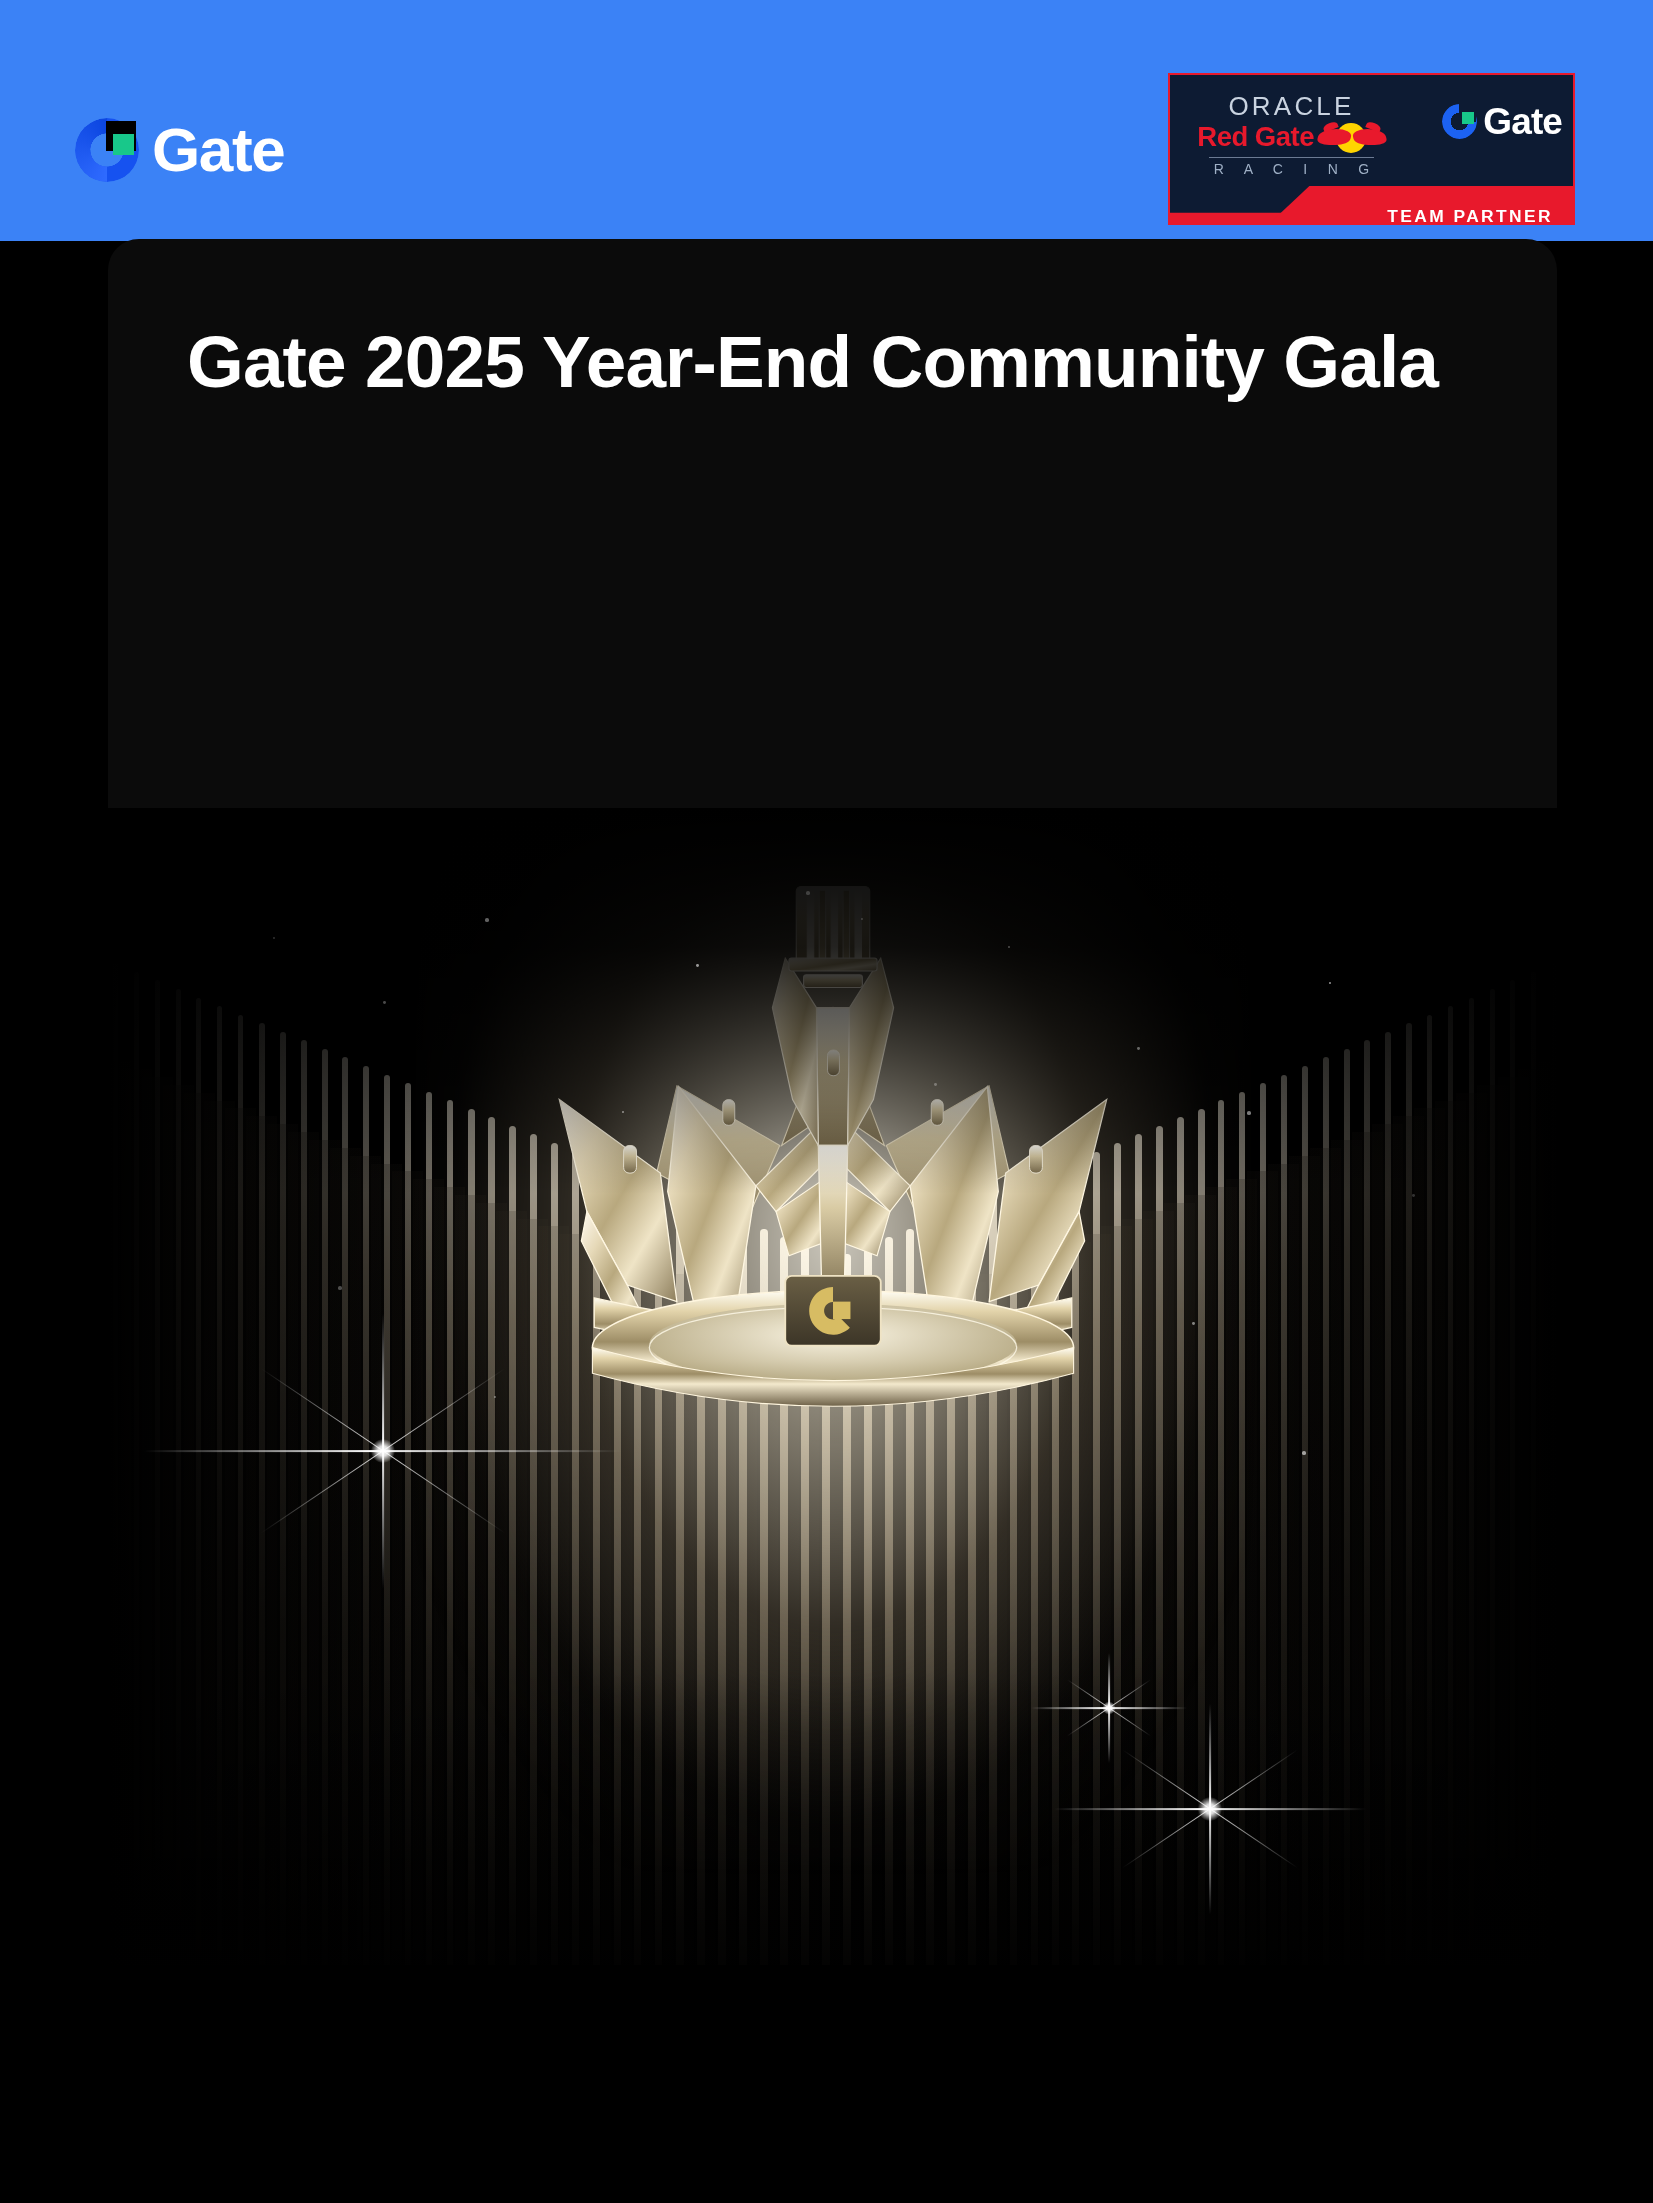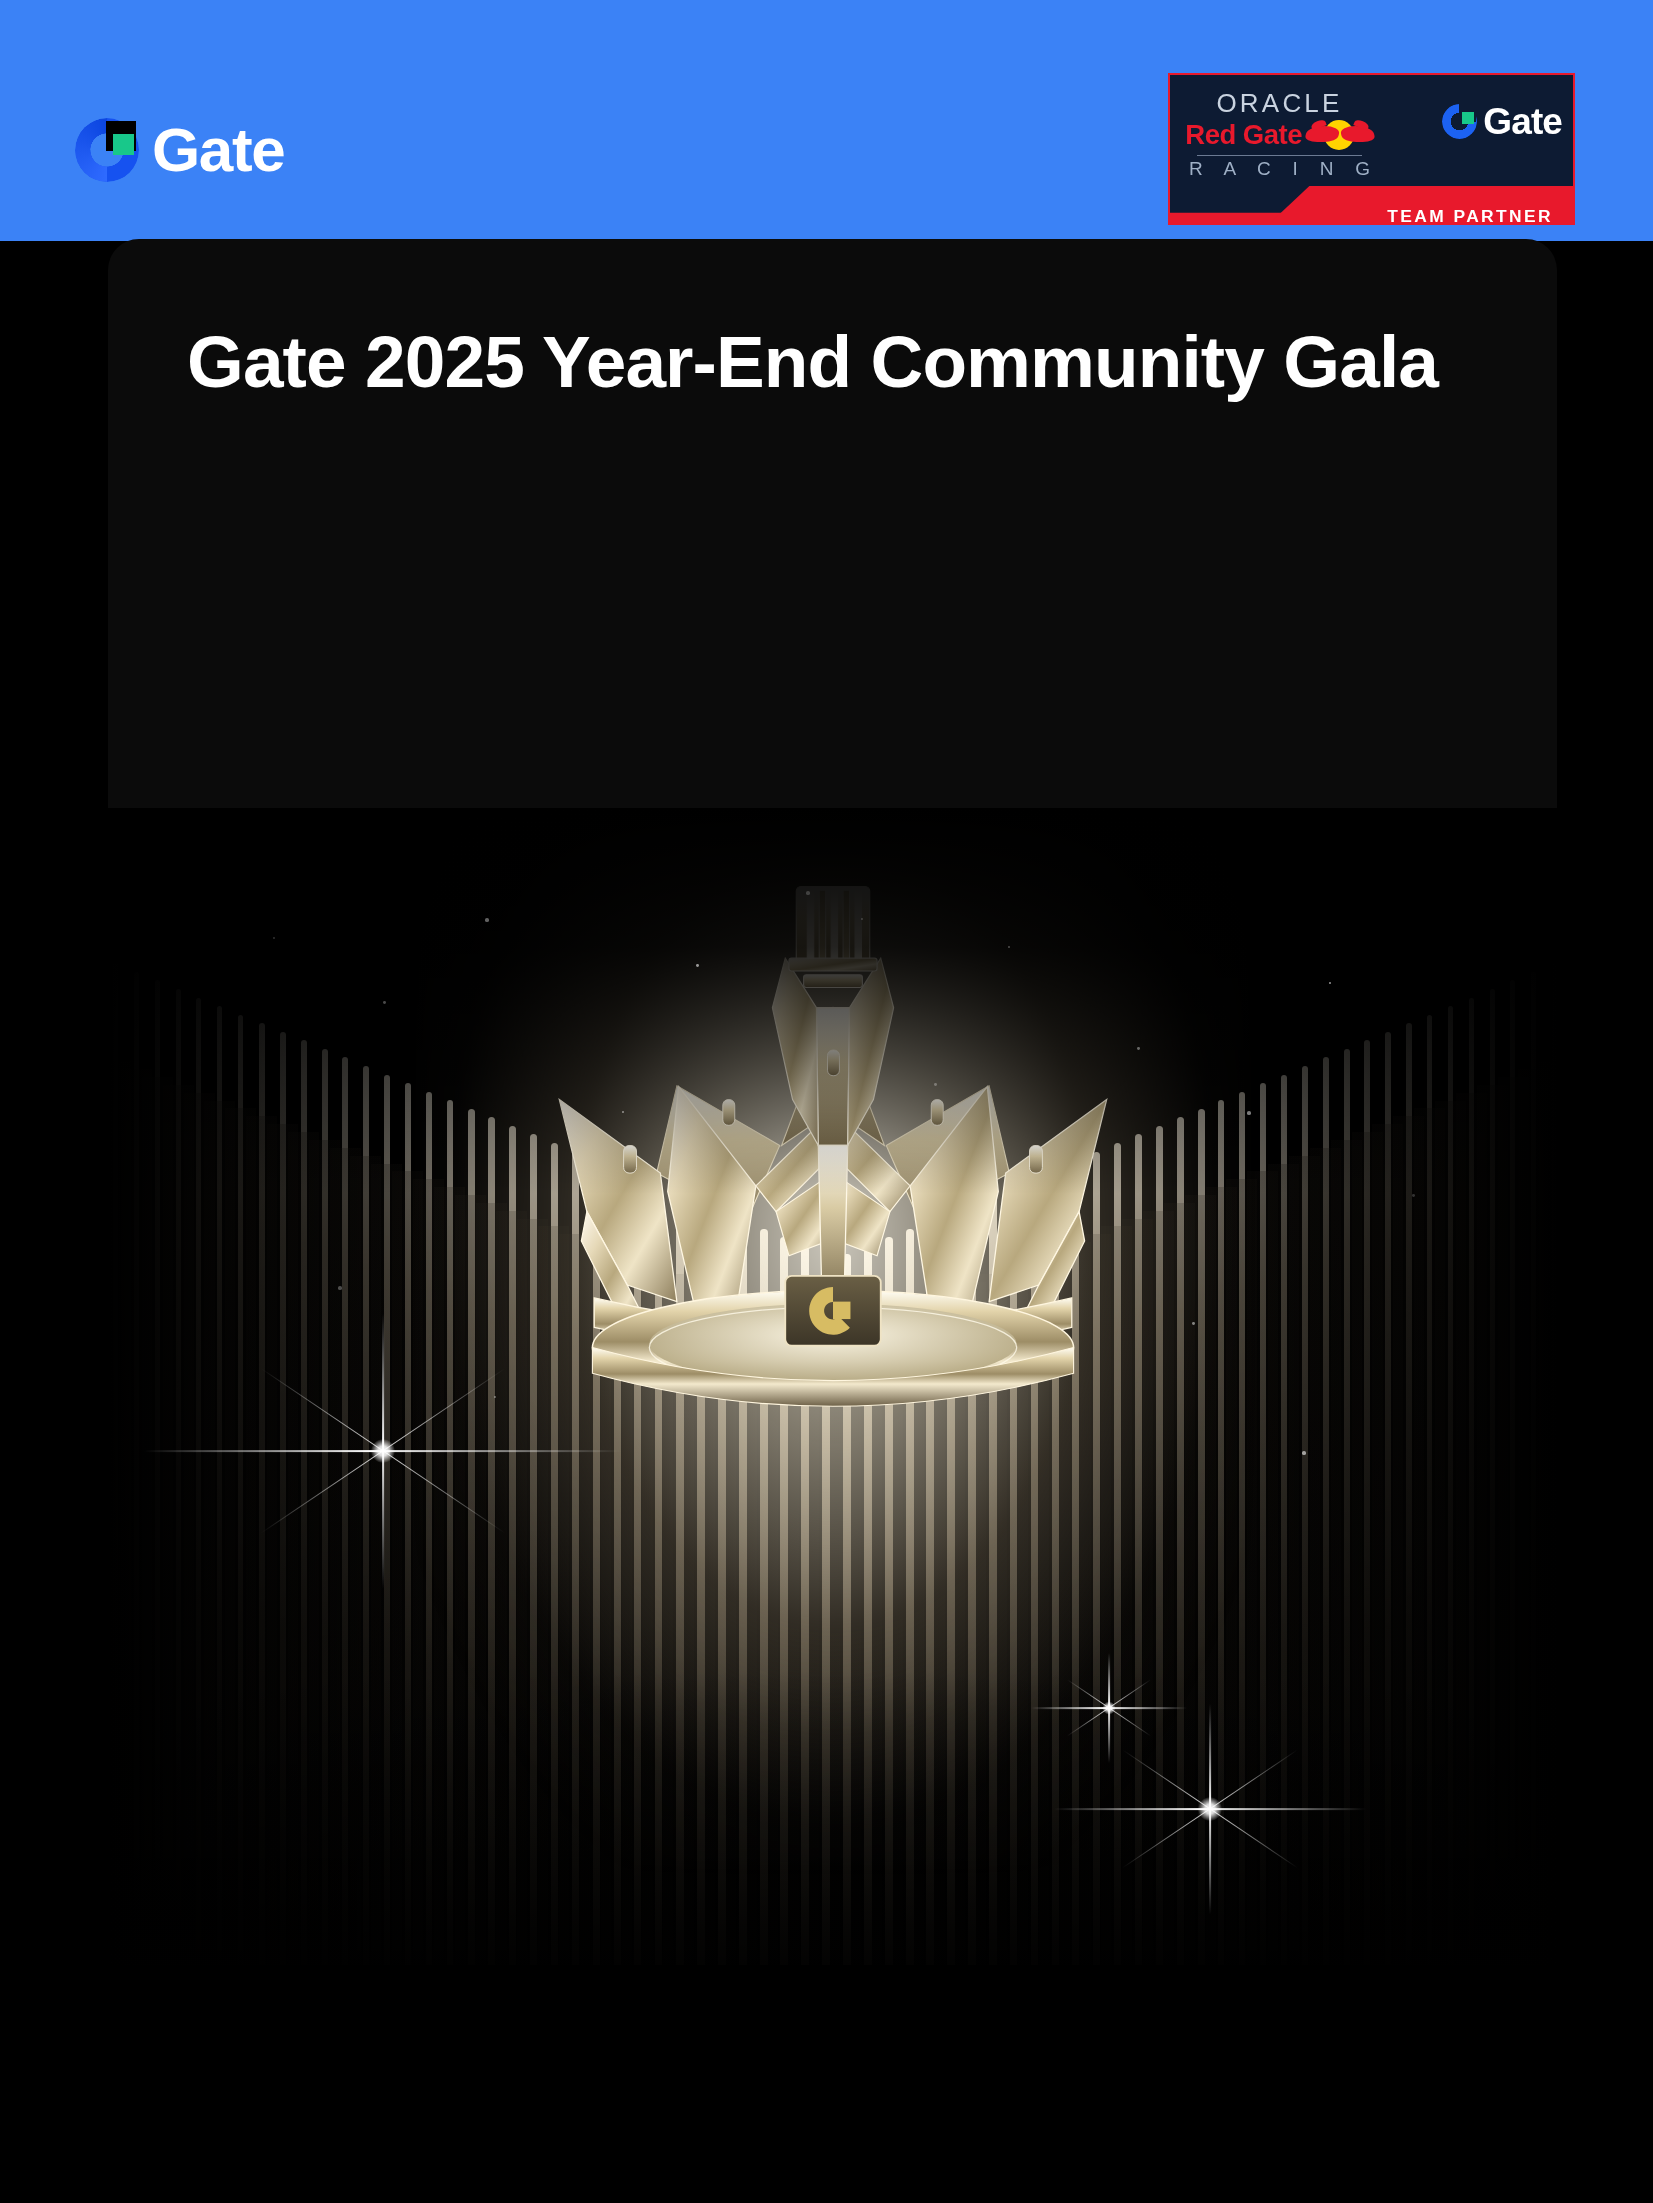--- a/index.html
+++ b/index.html
@@ -51,21 +51,21 @@
 
   
   .rbr-badge{
     position:absolute; right:79px; top:73px;
     width:407px; height:152px;
     background:#0d1b33;
     border:2.8px solid #e8192c;
     overflow:hidden;
   }
   .rbr-left{
-    position:absolute; left:0; top:0; width:219px; height:115px;
+    position:absolute; left:12px; top:0; width:219px; height:115px;
     display:flex; flex-direction:column; align-items:center; justify-content:center;
     padding-top:3.7px;
   }
   .rbr-oracle{
     color:#c9d3e0; font-size:26px; font-weight:400; letter-spacing:3.2px;
     line-height:1;
   }
   .rbr-mid{ display:flex; align-items:center; gap:3.7px; margin-top:2.8px; }
   .rbr-redbull{
     color:#e8192c; font-size:27.5px; font-weight:700; letter-spacing:-0.5px; line-height:1;
@@ -84,21 +84,21 @@
   .bull .h1,.bull .h2{
     position:absolute; top:1.8px; width:14.7px; height:7.3px; background:#e8192c;
     border-radius:60% 60% 0 0;
   }
   .bull .h1{ left:5.5px; transform:rotate(-22deg); }
   .bull .h2{ right:5.5px; transform:rotate(22deg); }
   .rbr-rule{
     width:165px; height:0.9px; background:#6b7a93; margin:4.6px 0 3.7px;
   }
   .rbr-racing{
-    color:#9fb0c6; font-size:19px; letter-spacing:8.3px; line-height:1; padding-left:8.3px;
+    color:#9fb0c6; font-size:14px; letter-spacing:8.3px; line-height:1; padding-left:8.3px;
   }
   .rbr-right{
     position:absolute; right:11px; top:27.5px;
     display:flex; align-items:center; gap:6.4px;
   }
   .rbr-gate-mark{ position:relative; width:35px; height:35px; }
   .rbr-gate-mark .r{
     position:absolute; inset:0; border-radius:50%;
     background:#1c62f2;
     -webkit-mask:radial-gradient(circle, transparent 0 35%, #000 36% 100%);

